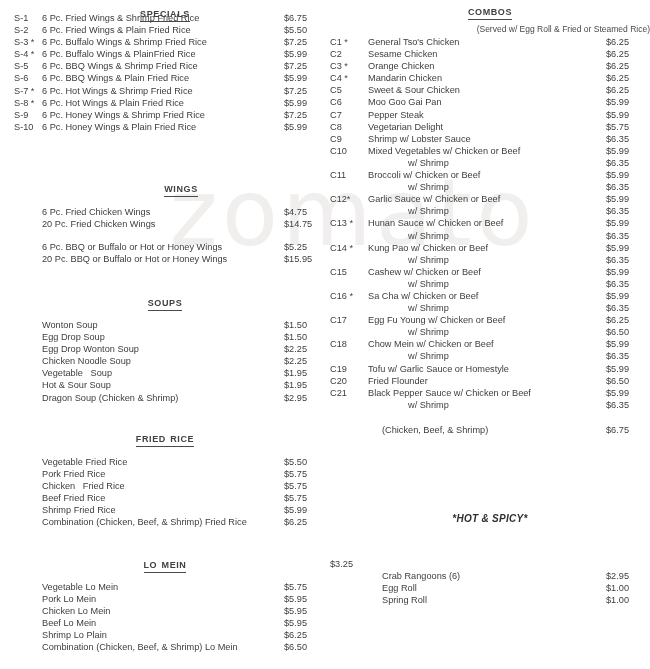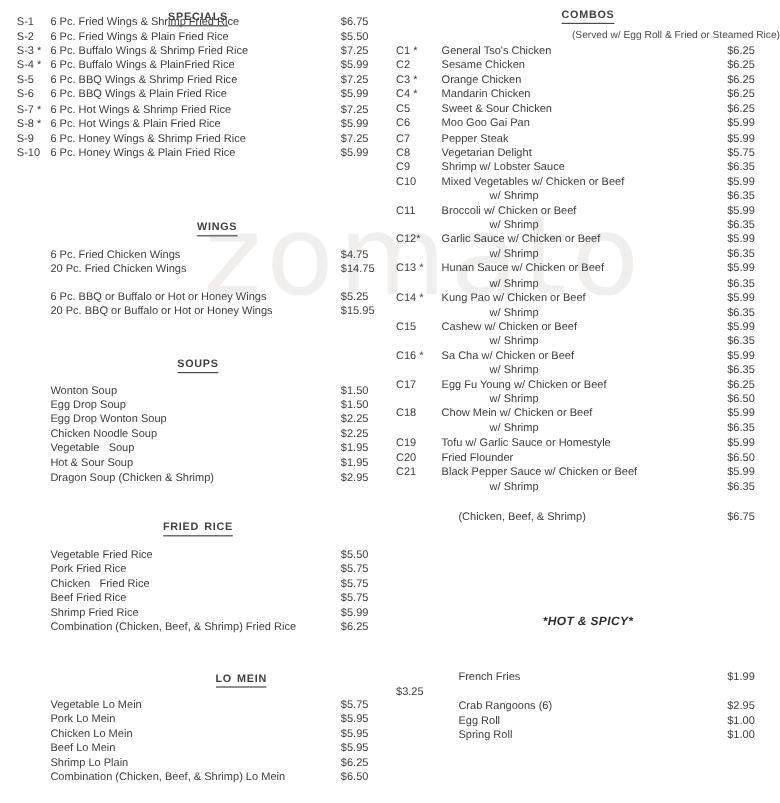--- a/index.html
+++ b/index.html
@@ -159,21 +159,21 @@
       <div style="position: absolute; top: 456px; left: 0px; width: 330px;">
         <ul class="rows">
           <li class="row plain"><span class="nm">Vegetable Fried Rice</span><span class="pr">$5.50</span></li>
           <li class="row plain"><span class="nm">Pork Fried Rice</span><span class="pr">$5.75</span></li>
           <li class="row plain"><span class="nm">Chicken   Fried Rice</span><span class="pr">$5.75</span></li>
           <li class="row plain"><span class="nm">Beef Fried Rice</span><span class="pr">$5.75</span></li>
           <li class="row plain"><span class="nm">Shrimp Fried Rice</span><span class="pr">$5.99</span></li>
           <li class="row plain"><span class="nm">Combination (Chicken, Beef, &amp; Shrimp) Fried Rice</span><span class="pr">$6.25</span></li>
         </ul>
       </div>
-      <div class="sec-head" style="position: absolute; top: 556px; left: 0px; width: 330px; padding-left: 36px;"><span class="inner">Lo Mein</span></div>
+      <div class="sec-head" style="position: absolute; top: 556px; left: 0px; width: 330px;"><span class="inner">Lo Mein</span></div>
       <div style="position: absolute; top: 581px; left: 0px; width: 330px;">
         <ul class="rows">
           <li class="row plain"><span class="nm">Vegetable Lo Mein</span><span class="pr">$5.75</span></li>
           <li class="row plain"><span class="nm">Pork Lo Mein</span><span class="pr">$5.95</span></li>
           <li class="row plain"><span class="nm">Chicken Lo Mein</span><span class="pr">$5.95</span></li>
           <li class="row plain"><span class="nm">Beef Lo Mein</span><span class="pr">$5.95</span></li>
           <li class="row plain"><span class="nm">Shrimp Lo Plain</span><span class="pr">$6.25</span></li>
           <li class="row plain"><span class="nm">Combination (Chicken, Beef, &amp; Shrimp) Lo Mein</span><span class="pr">$6.50</span></li>
         </ul>
       </div>
@@ -215,21 +215,20 @@
           <li class="row"><span class="code">C21</span><span class="nm">Black Pepper Sauce w/ Chicken or Beef</span><span class="pr">$5.99</span></li>
           <li class="row sub"><span class="nm">w/ Shrimp</span><span class="pr">$6.35</span></li>
         </ul>
         <ul class="rows" style="margin-top: 13px;">
           <li class="row plain"><span class="nm">(Chicken, Beef, &amp; Shrimp)</span><span class="pr">$6.75</span></li>
         </ul>
       </div>
       <div class="hotspicy" style="position: absolute; top: 513px; left: 0px; width: 320px;">*HOT &amp; SPICY*</div>
       <div style="position: absolute; top: 558px; left: 0px; width: 320px;">
         <ul class="rows">
-          <li class="row plain"><span class="nm">French Fries</span><span class="pr">$1.99</span></li>
           <li class="row plain"><span class="pr">$3.25</span></li>
           <li class="row plain"><span class="nm">Crab Rangoons (6)</span><span class="pr">$2.95</span></li>
           <li class="row plain"><span class="nm">Egg Roll</span><span class="pr">$1.00</span></li>
           <li class="row plain"><span class="nm">Spring Roll</span><span class="pr">$1.00</span></li>
         </ul>
       </div>
     </div>
 </div>
 
 </body></html>

